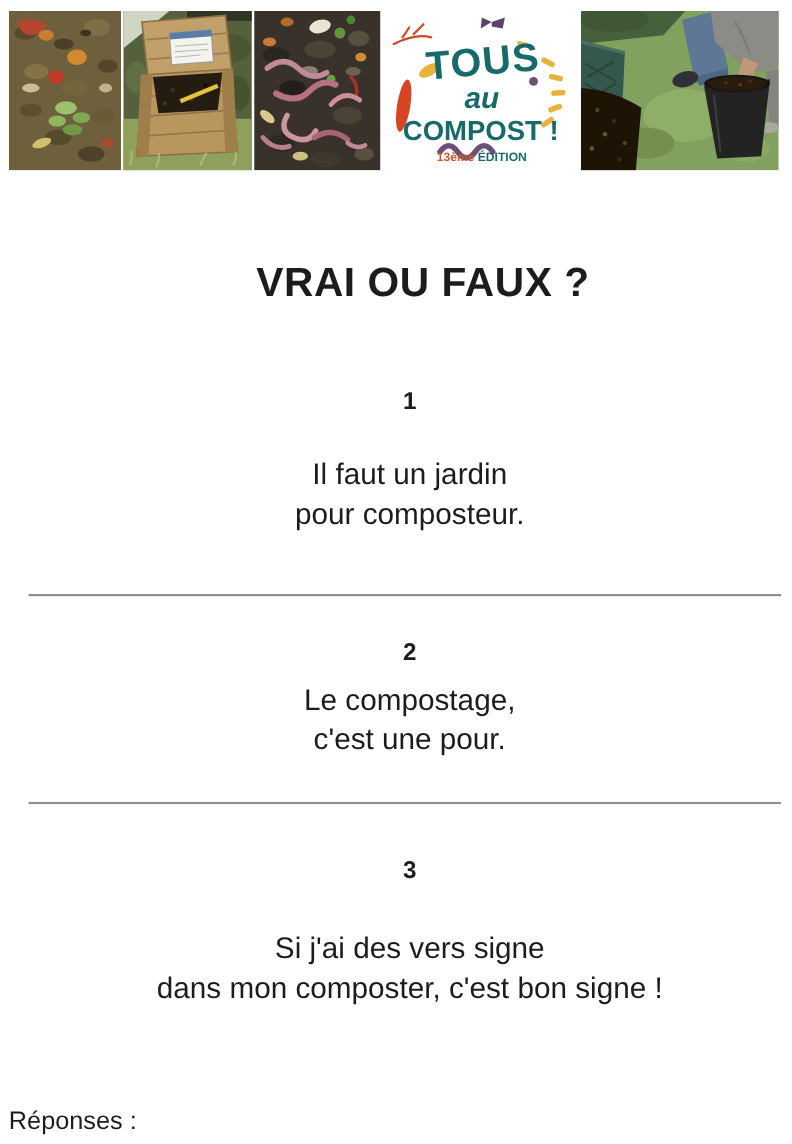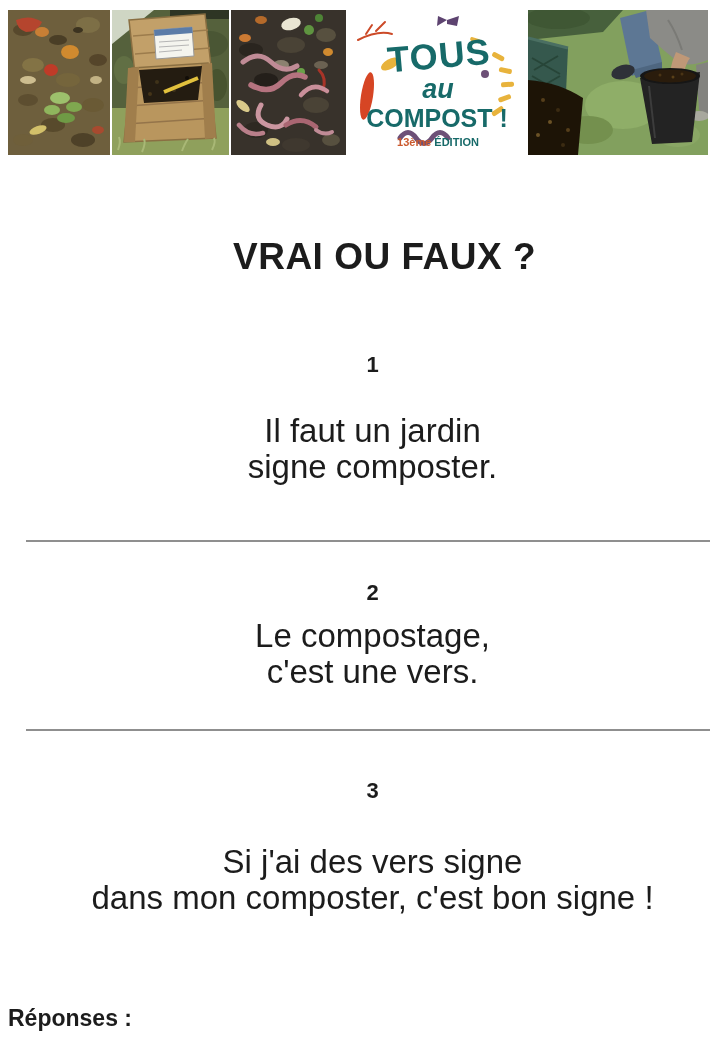--- a/index.html
+++ b/index.html
@@ -3,23 +3,23 @@
 <meta charset="utf-8">
 <style>
   html,body{margin:0;padding:0;background:#fff;}
   .page{position:relative;width:720px;height:1040px;background:#ffffff;overflow:hidden;
         font-family:"Liberation Sans",sans-serif;color:#1c1c1c;}
   .photo{position:absolute;top:10px;height:145px;overflow:hidden;}
   .photo svg{display:block;width:100%;height:100%;}
   .centered{position:absolute;left:25px;width:695px;text-align:center;}
   h1.title{margin:12px;top:224px;font-size:37px;font-weight:700;letter-spacing:.5px;}
   .qnum{font-size:22px;font-weight:700;}
-  .qtext{font-size:33px;line-height:36px;}
+  .qtext{font-size:27px;line-height:36px;}
   .divider{position:absolute;left:26px;width:684px;height:2px;background:#8f8f8f;}
-  .answers{position:absolute;left:8px;top:1005px;font-size:23px;font-weight:700;text-align:right;}
+  .answers{position:absolute;left:8px;top:1005px;font-size:23px;font-weight:400;text-align:right;}
 </style>
 </head>
 <body>
 
 <div class="page">
 
   <div>
 
     <figure class="photo" style="left:8px;width:102px;margin:0">
       <svg viewBox="0 0 102 145" preserveAspectRatio="none">
@@ -182,29 +182,29 @@
         <line x1="121" y1="76" x2="127" y2="128" stroke="#3c3c3c" stroke-width="2"></line>
       </svg>
     </figure>
   </div>
 
   <h1 class="title centered">VRAI OU FAUX ?</h1>
 
   <div class="qnum centered" style="top:352px">1</div>
   <div class="qtext centered" style="top:413px">
     <div>Il faut un jardin</div>
-    <div>signe composter.</div>
+    <div>pour composteur.</div>
   </div>
 
   <div class="divider" style="top:540px"></div>
 
   <div class="qnum centered" style="top:580px">2</div>
   <div class="qtext centered" style="top:618px">
     <div>Le compostage,</div>
-    <div>c'est une vers.</div>
+    <div>c'est une pour.</div>
   </div>
 
   <div class="divider" style="top:729px"></div>
 
   <div class="qnum centered" style="top:778px">3</div>
   <div class="qtext centered" style="top:844px">
     <div>Si j'ai des vers signe</div>
     <div>dans mon composter, c'est bon signe !</div>
   </div>
 

